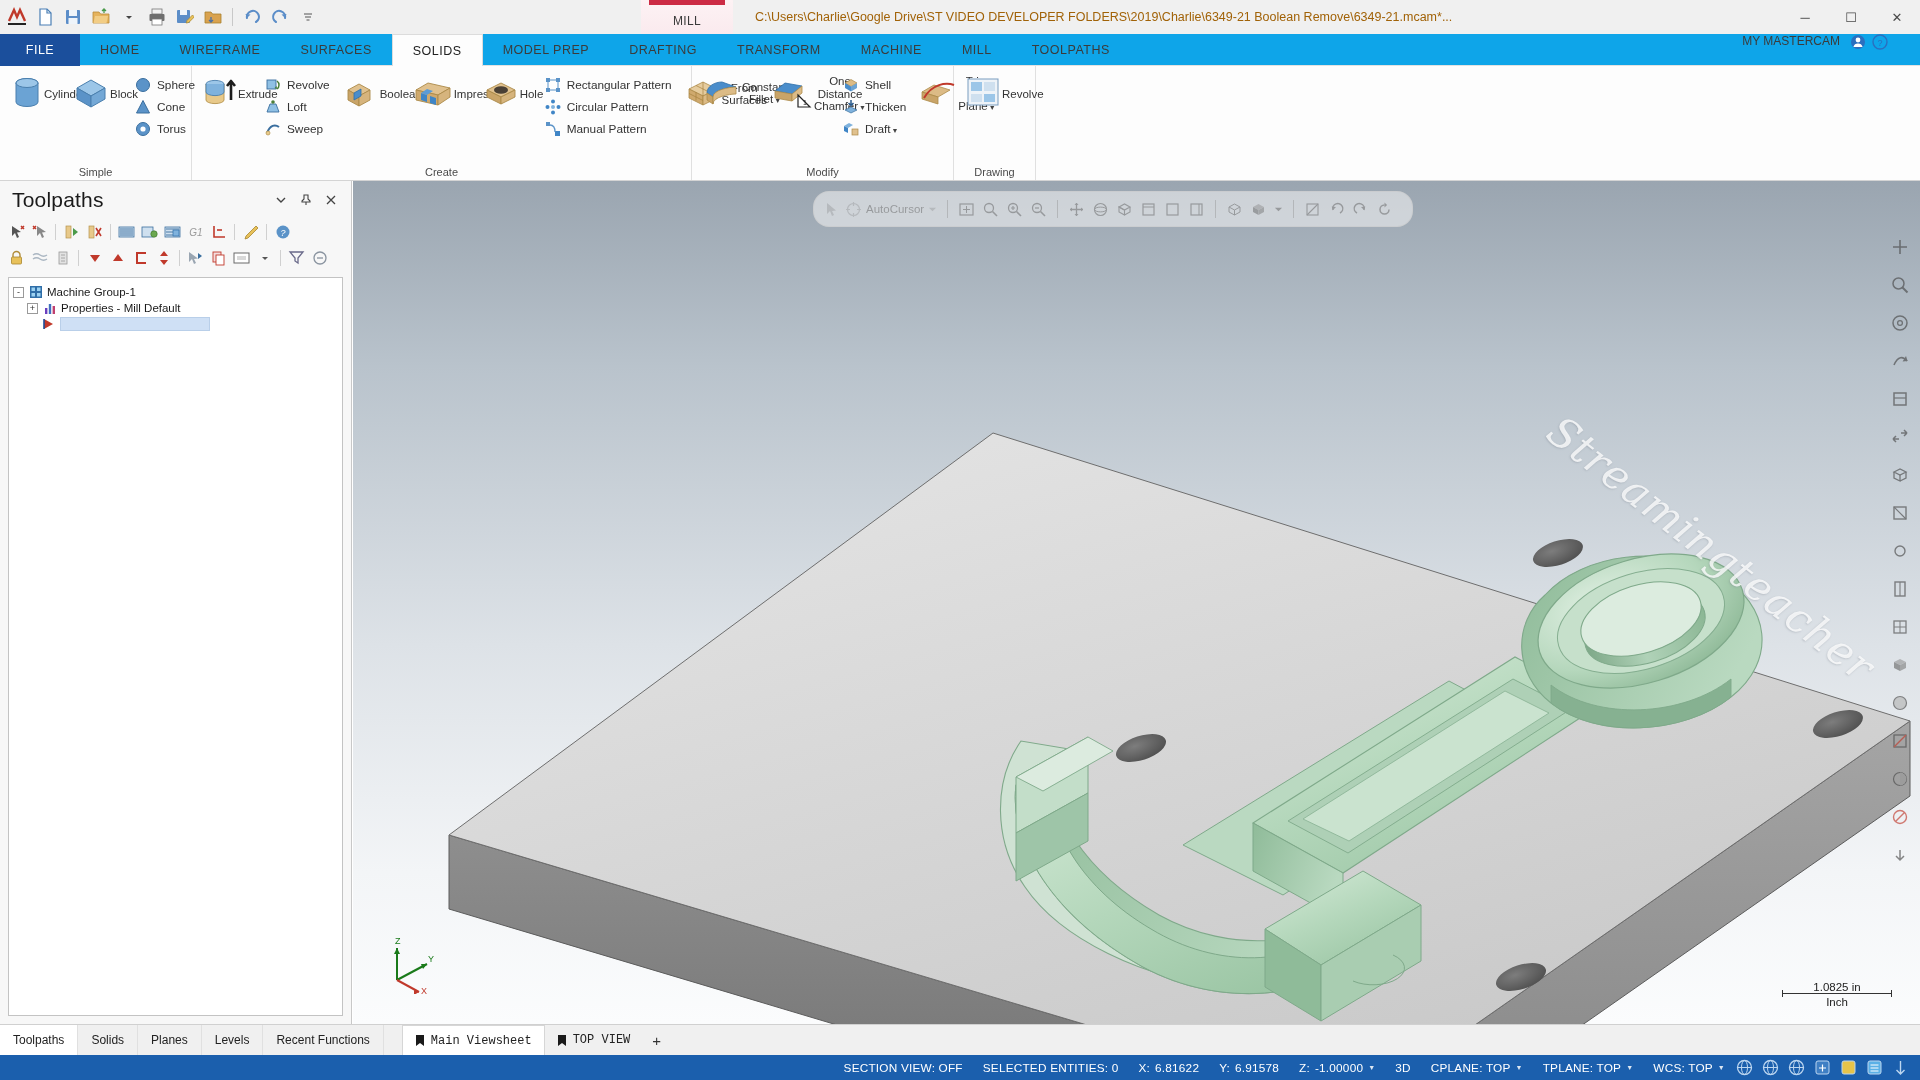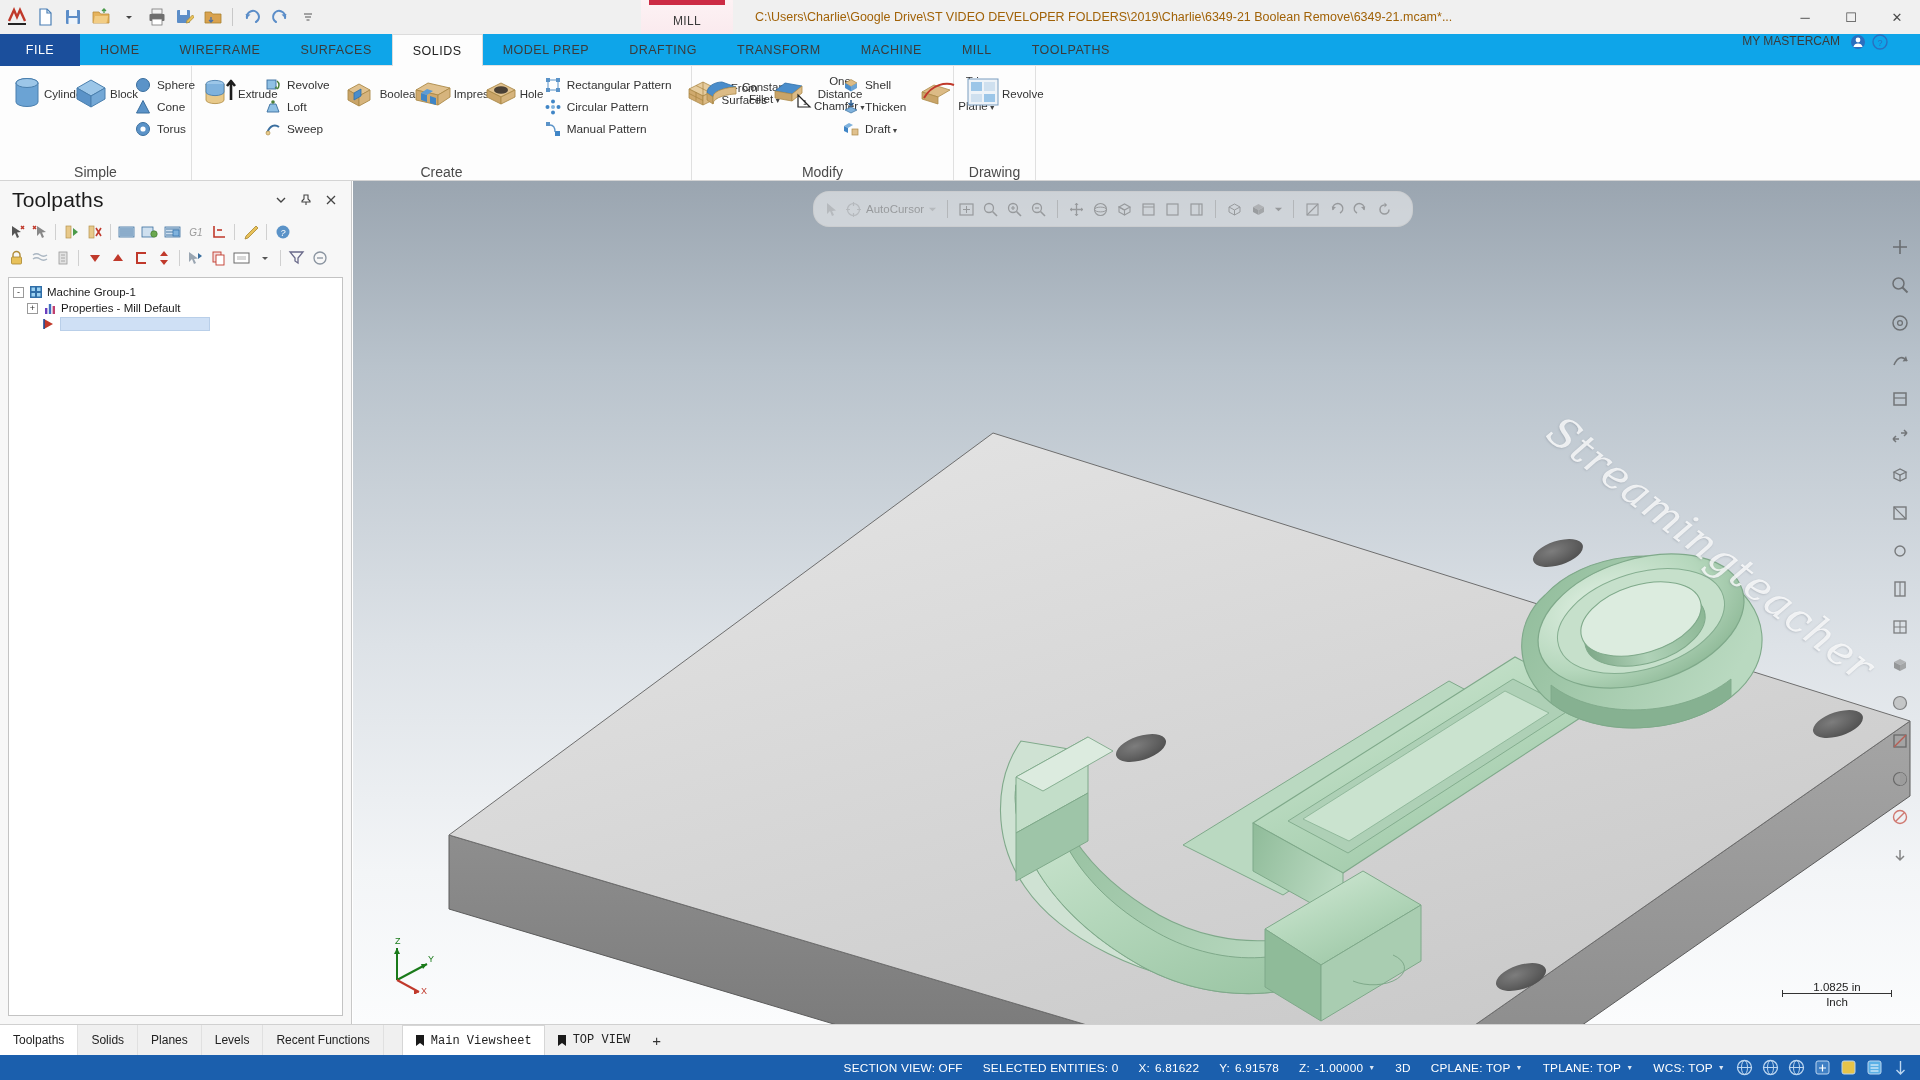--- a/index.html
+++ b/index.html
@@ -78,21 +78,21 @@
     position: absolute; left: 0; top: 66px; width: 1920px; height: 115px;
     background: #fdfdfd; border-bottom: 1px solid #d4d4d4;
     display: flex; align-items: stretch;
   }
   .rgroup {
     position: relative; display: flex; flex-direction: column;
     padding: 4px 8px 0 8px; border-right: 1px solid #e0e0e0;
   }
   .rgroup-body { display: flex; align-items: flex-start; gap: 4px; flex: 1; }
   .rgroup-label {
-    text-align: center; font-size: 14px; color: #4a4a4a; height: 16px; line-height: 16px;
+    text-align: center; font-size: 11px; color: #4a4a4a; height: 16px; line-height: 16px;
   }
   .bigbtn {
     display: flex; flex-direction: row; align-items: center; justify-content: flex-start;
     width: 58px; padding: 3px 2px; border-radius: 2px; cursor: default;
   }
   .bigbtn .ic { height: 40px; display: flex; align-items: center; justify-content: center; }
   .bigbtn .lb {
     font-size: 11.5px; color: #333; text-align: center; line-height: 12.5px;
     margin-top: 2px; width: 62px;
   }

